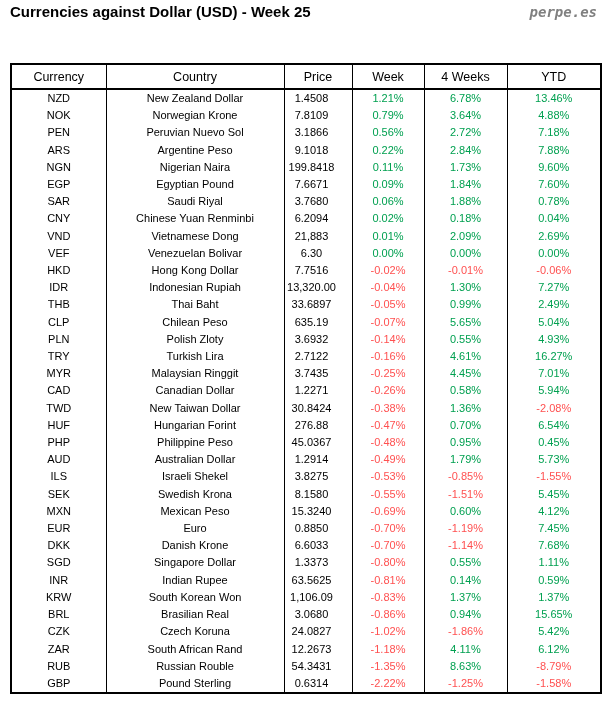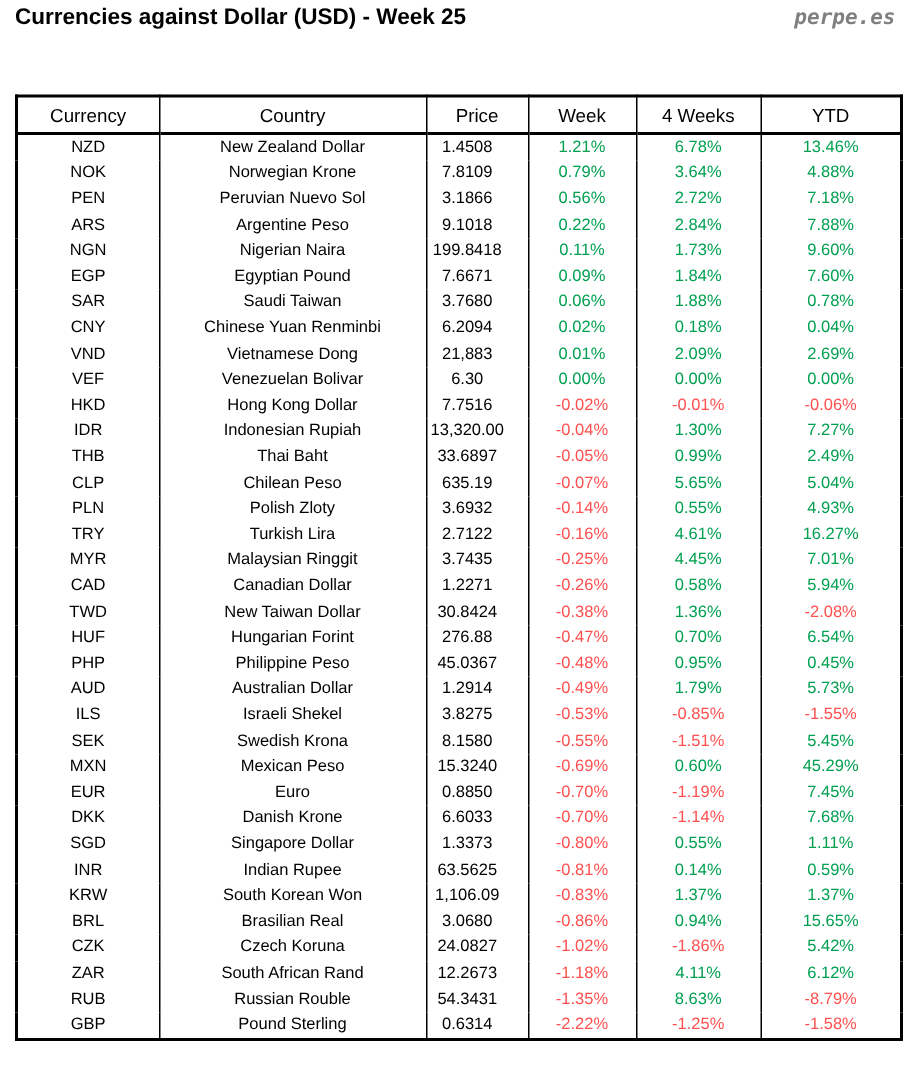--- a/index.html
+++ b/index.html
@@ -155,21 +155,21 @@
         <tr>
           <td>EGP</td>
           <td>Egyptian Pound</td>
           <td class="price">7.6671</td>
           <td class="pos">0.09%</td>
           <td class="pos">1.84%</td>
           <td class="pos">7.60%</td>
         </tr>
         <tr>
           <td>SAR</td>
-          <td>Saudi Taiwan</td>
+          <td>Saudi Riyal</td>
           <td class="price">3.7680</td>
           <td class="pos">0.06%</td>
           <td class="pos">1.88%</td>
           <td class="pos">0.78%</td>
         </tr>
         <tr>
           <td>CNY</td>
           <td>Chinese Yuan Renminbi</td>
           <td class="price">6.2094</td>
           <td class="pos">0.02%</td>
@@ -303,21 +303,21 @@
           <td class="neg">-0.55%</td>
           <td class="neg">-1.51%</td>
           <td class="pos">5.45%</td>
         </tr>
         <tr>
           <td>MXN</td>
           <td>Mexican Peso</td>
           <td class="price">15.3240</td>
           <td class="neg">-0.69%</td>
           <td class="pos">0.60%</td>
-          <td class="pos">45.29%</td>
+          <td class="pos">4.12%</td>
         </tr>
         <tr>
           <td>EUR</td>
           <td>Euro</td>
           <td class="price">0.8850</td>
           <td class="neg">-0.70%</td>
           <td class="neg">-1.19%</td>
           <td class="pos">7.45%</td>
         </tr>
         <tr>

